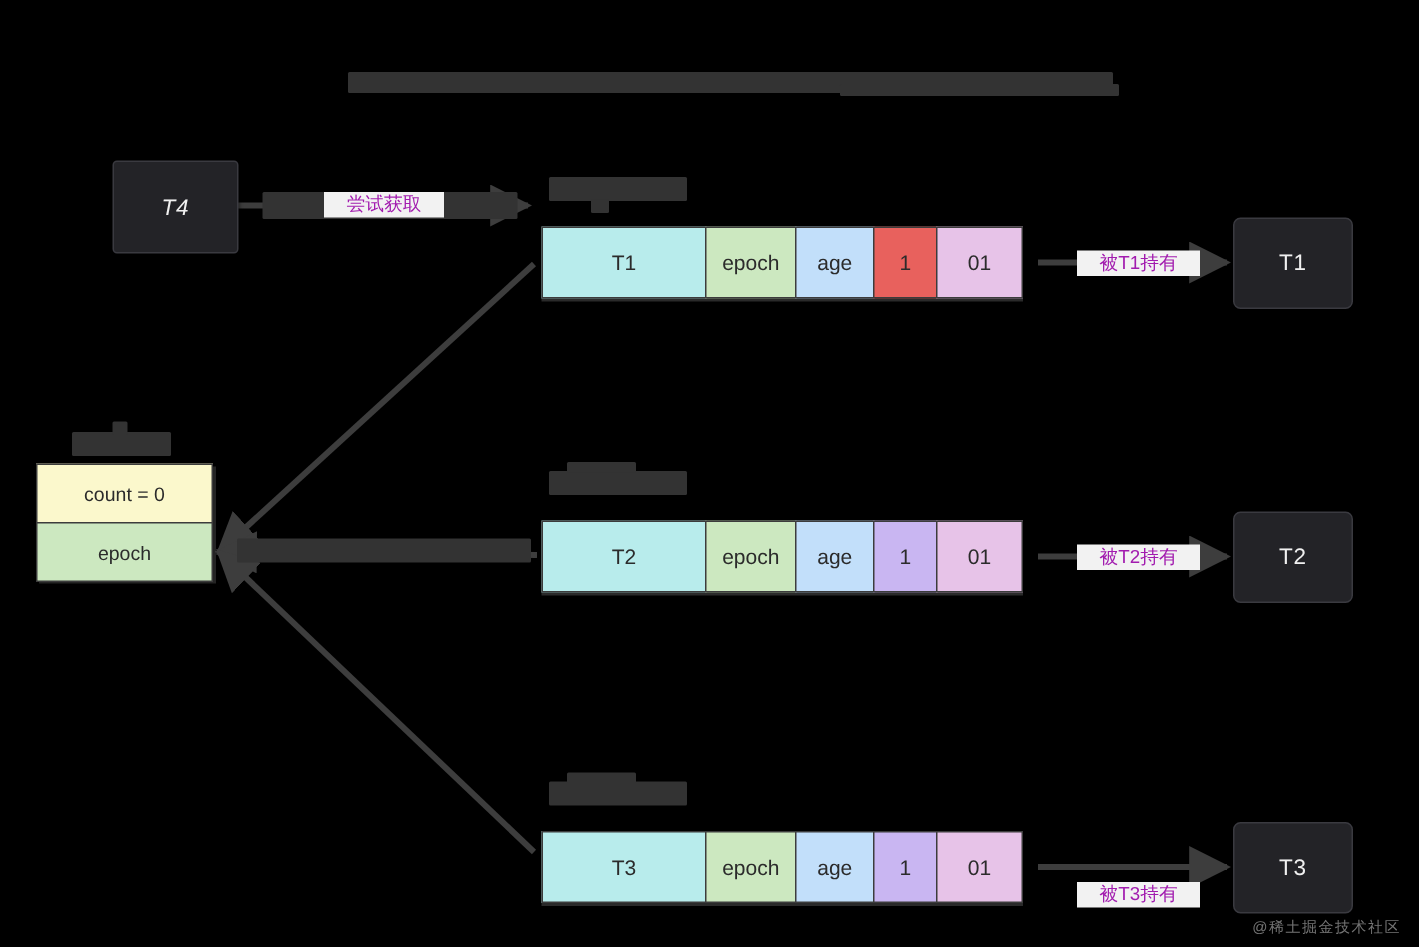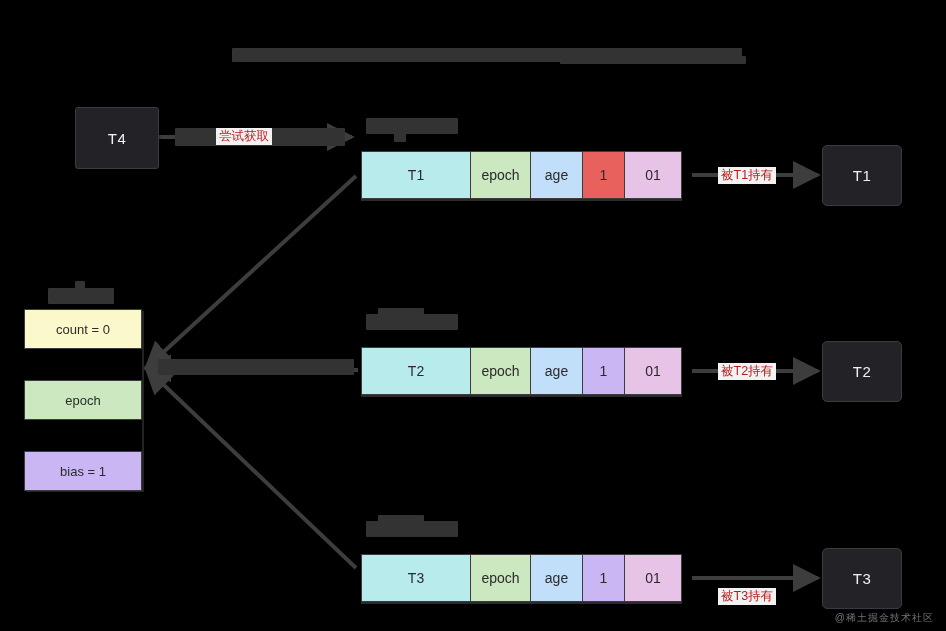--- a/index.html
+++ b/index.html
@@ -35,21 +35,21 @@
     border: 1px solid #3a3a40;
     border-radius: 5px;
     display: flex;
     align-items: center;
     justify-content: center;
     font-size: 15px;
     color: #f0f0f0;
     letter-spacing: .5px;
     box-shadow: 0 1px 3px rgba(0,0,0,.6);
   }
-  .node-box.square { border-radius: 3px; }
+  .node-box.square { border-radius: 3px; font-style: italic; }
 
   
   .record {
     position: absolute;
     display: flex;
     height: 48px;
     box-shadow: 0 2px 0 rgba(120,120,120,.35);
   }
   .record .cell {
     display: flex;
@@ -65,41 +65,40 @@
 
   
   .statebox {
     position: absolute;
     left: 24px;
     top: 309px;
     width: 118px;
     display: flex;
     flex-direction: column;
     box-shadow: 2px 2px 0 rgba(120,120,120,.30);
-    gap: 32px;
   }
   .statebox .srow {
     height: 40px;
     display: flex;
     align-items: center;
     justify-content: center;
     font-size: 13px;
     color: #2b2b2b;
     border: 1px solid #3c3c3c;
     margin-bottom: -1px;
     box-sizing: border-box;
   }
 
   
   .edge-label {
     position: absolute;
     font-size: 12.5px;
-    color: #b91c1c;
+    color: #a21caf;
     background: #f2f2f2;
-    padding: 1px 3px;
+    padding: 1px 15px;
     white-space: nowrap;
     line-height: 15px;
   }
 
   
   .watermark {
     position: absolute;
     right: 12px;
     bottom: 6px;
     font-size: 10px;
@@ -148,23 +147,20 @@
 <div class="abs redact" style="left:48px; top:288px; width:66px; height:16px;"></div>
 <div class="abs redact" style="left:75px; top:281px; width:10px; height:9px;"></div>
 
 <div class="statebox">
   <div class="srow" style="background:#fbf8cc;">
     <span>count = 0</span>
   </div>
   <div class="srow" style="background:#cce8c0;">
     <span>epoch</span>
   </div>
-  <div class="srow" style="background:#c9b6f2;">
-    <span>bias = 1</span>
-  </div>
 </div>
 
 <div class="abs redact" style="left:158px; top:359px; width:196px; height:16px;"></div>
 
 <div class="abs redact" style="left:366px; top:118px; width:92px; height:16px;"></div>
 <div class="abs redact" style="left:394px; top:133px; width:12px; height:9px;"></div>
 
 <div class="record" style="left:361px; top:151px;">
   <div class="cell" style="width:110px; background:#b8ecec;">
     <span>T1</span>

